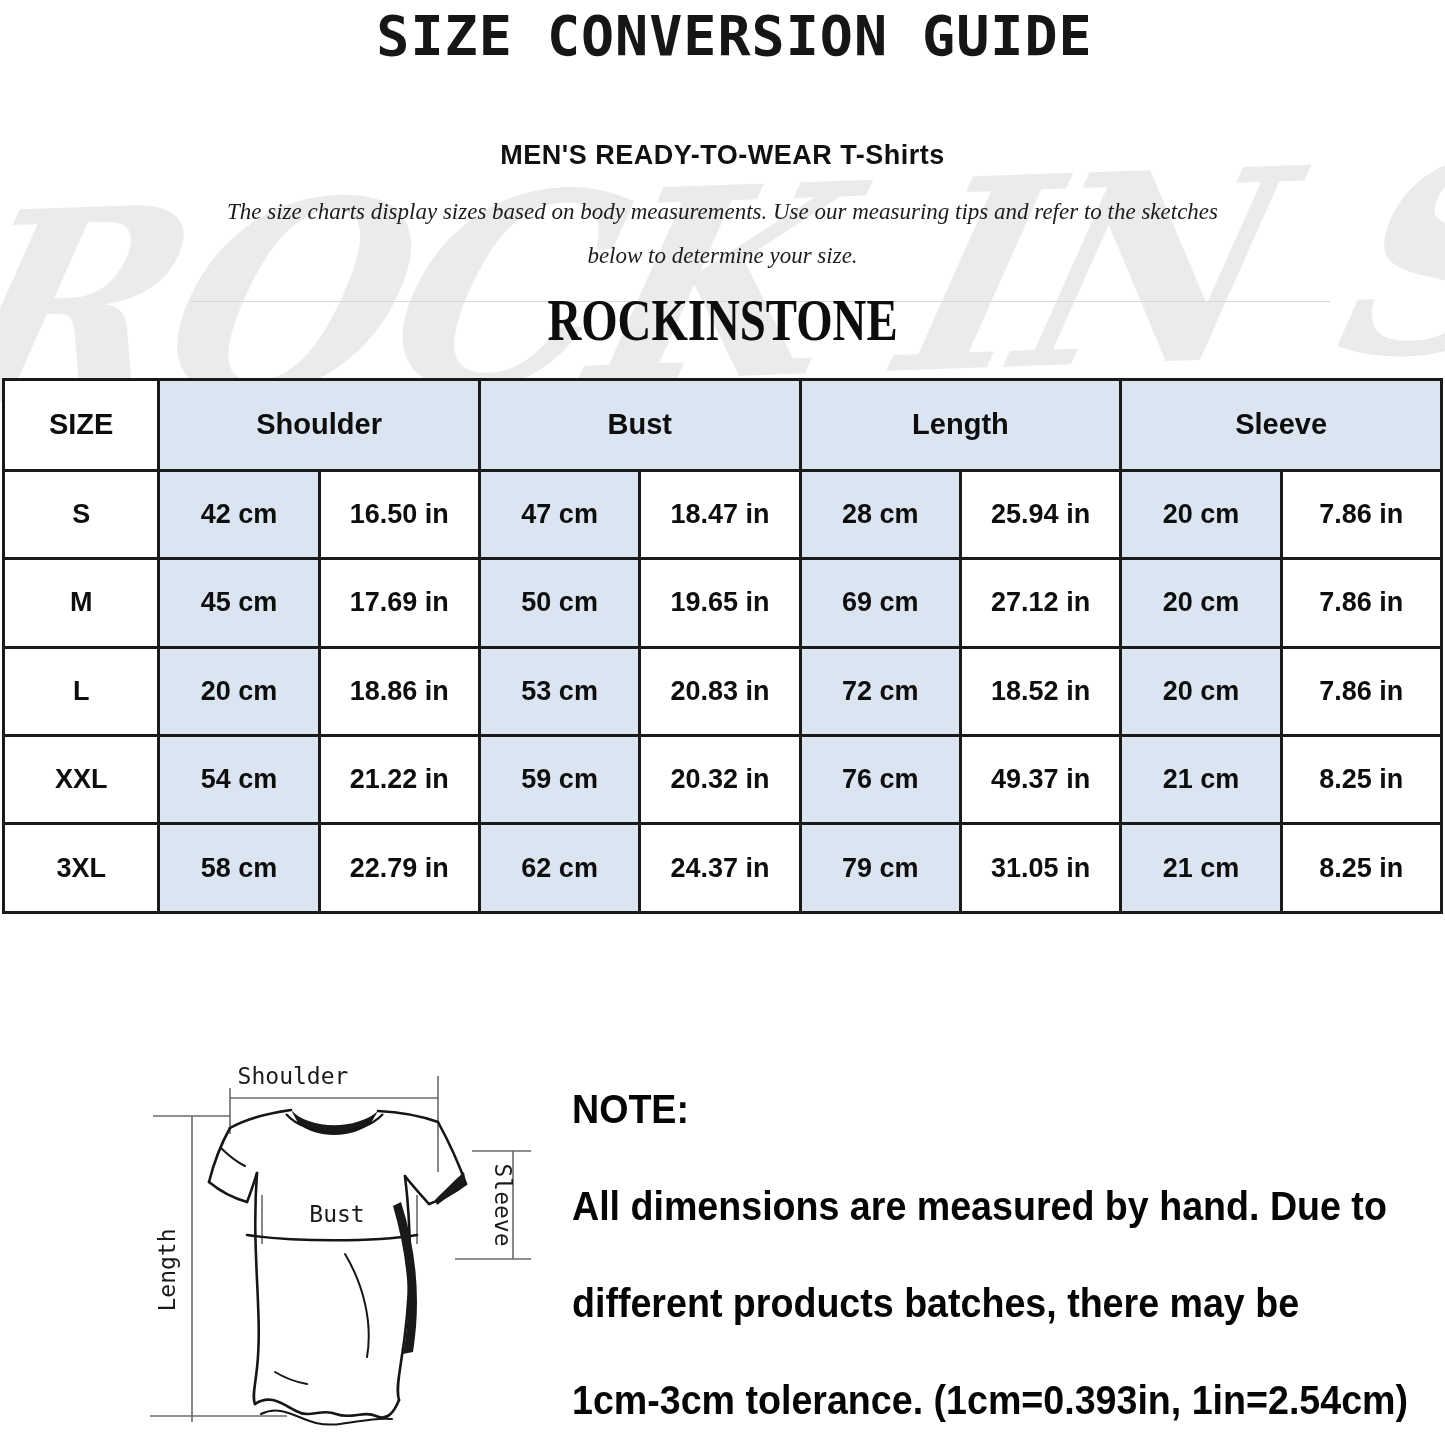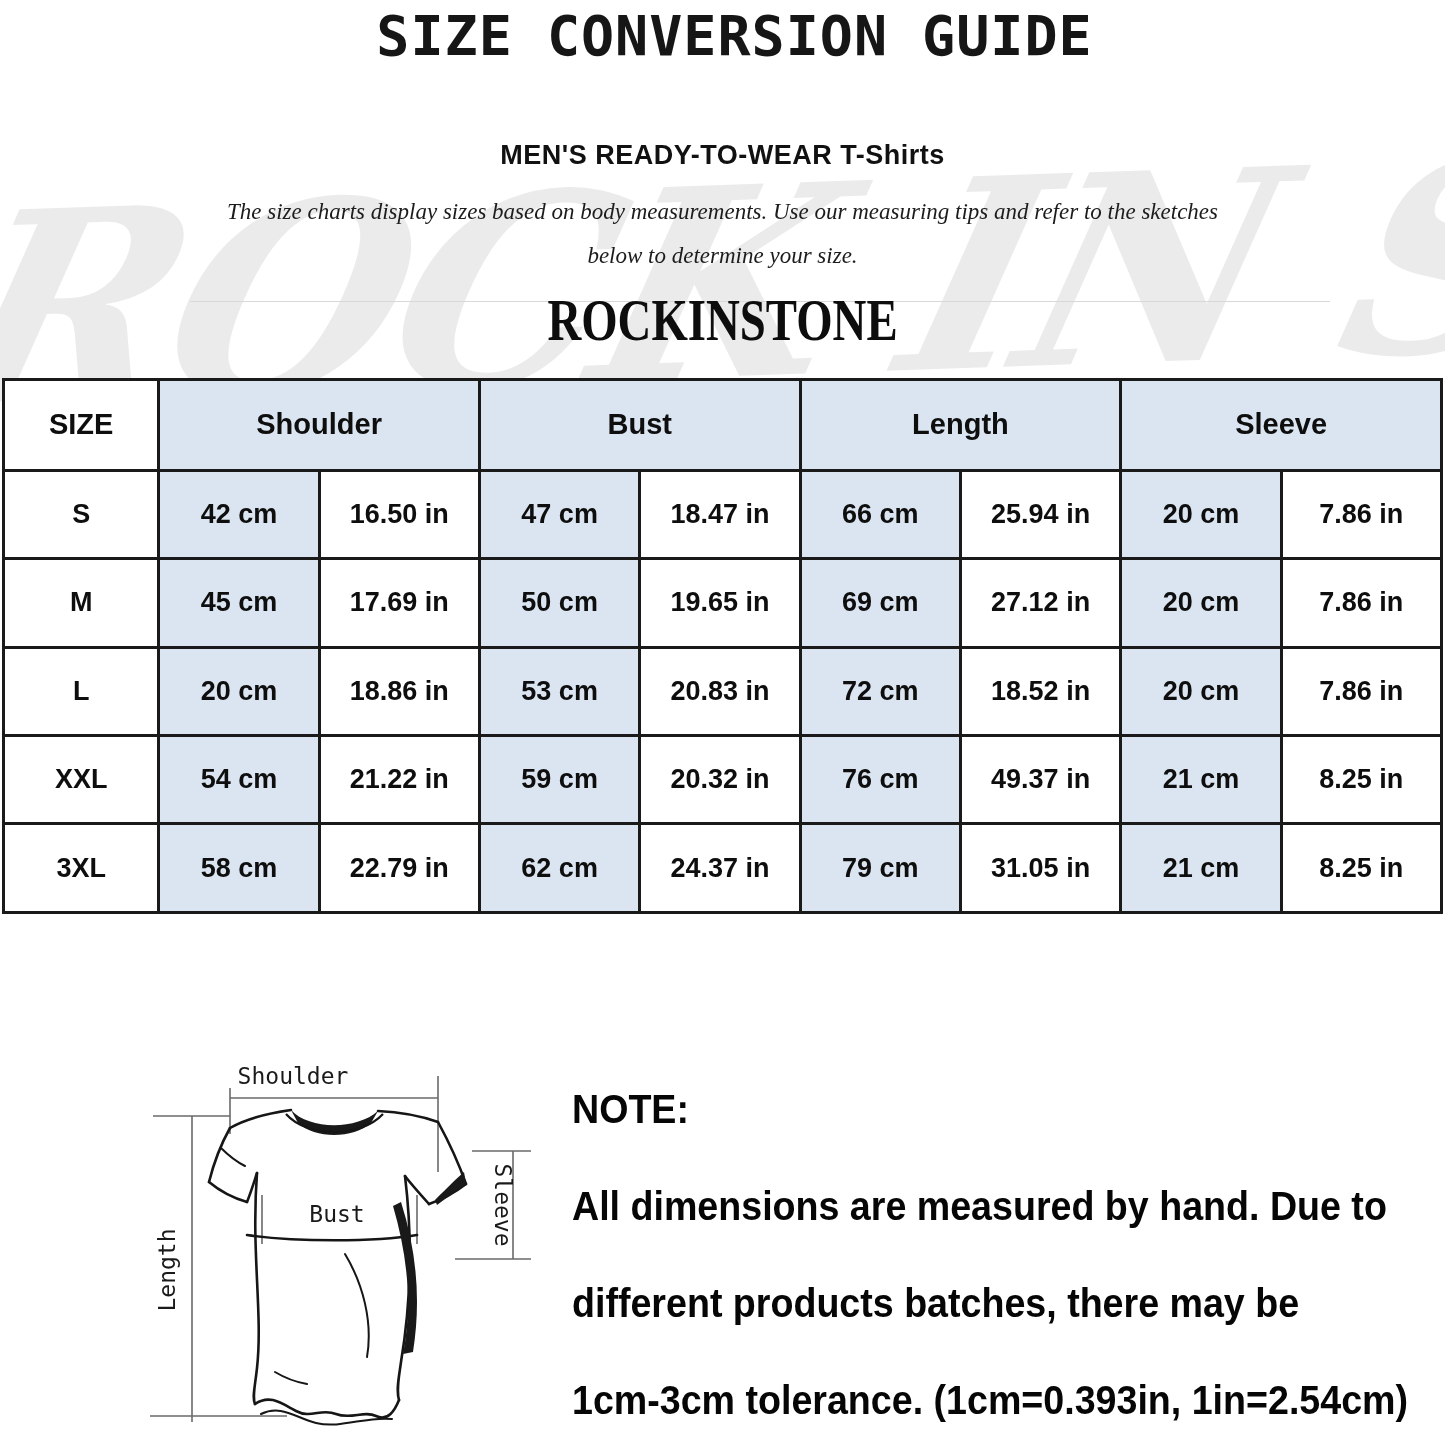--- a/index.html
+++ b/index.html
@@ -99,21 +99,21 @@
         <td class="grp blue" colspan="2">Bust</td>
         <td class="grp blue" colspan="2">Length</td>
         <td class="grp blue" colspan="2">Sleeve</td>
       </tr>
       <tr class="datarow">
         <td>S</td>
         <td class="blue">42 cm</td>
         <td>16.50 in</td>
         <td class="blue">47 cm</td>
         <td>18.47 in</td>
-        <td class="blue">66 cm</td>
+        <td class="blue">28 cm</td>
         <td>25.94 in</td>
         <td class="blue">20 cm</td>
         <td>7.86 in</td>
       </tr>
       <tr class="datarow">
         <td>M</td>
         <td class="blue">45 cm</td>
         <td>17.69 in</td>
         <td class="blue">50 cm</td>
         <td>19.65 in</td>

